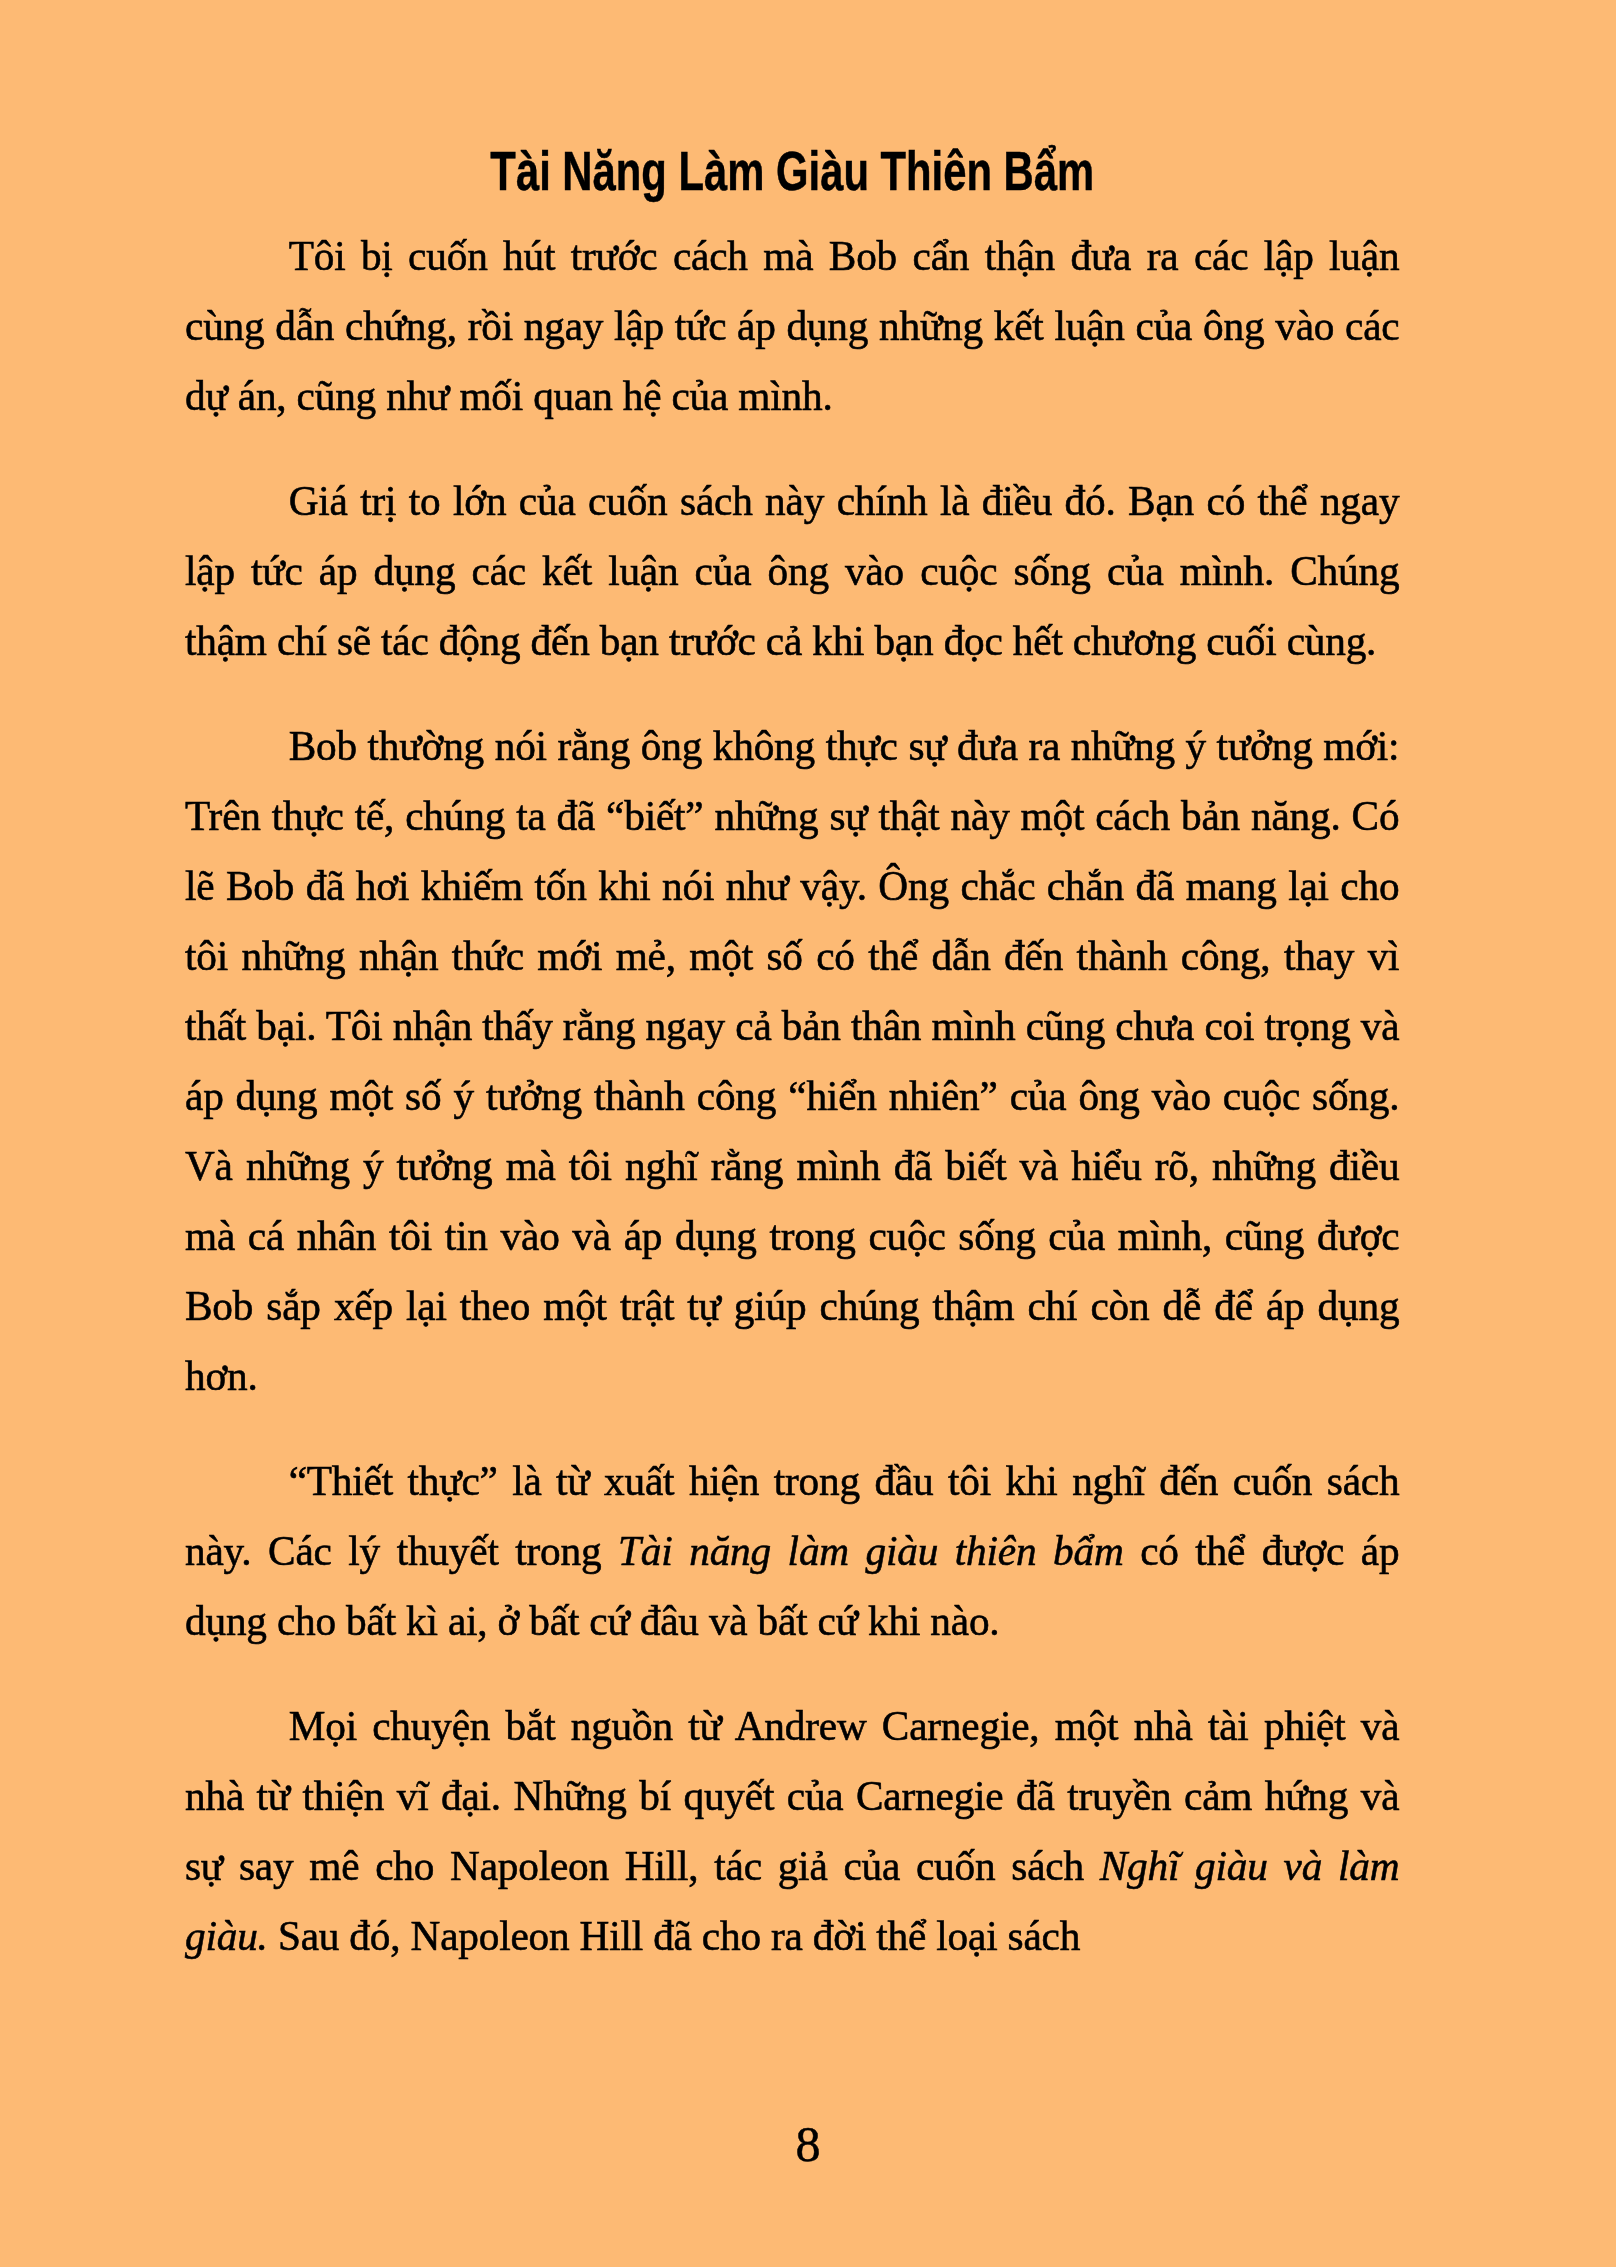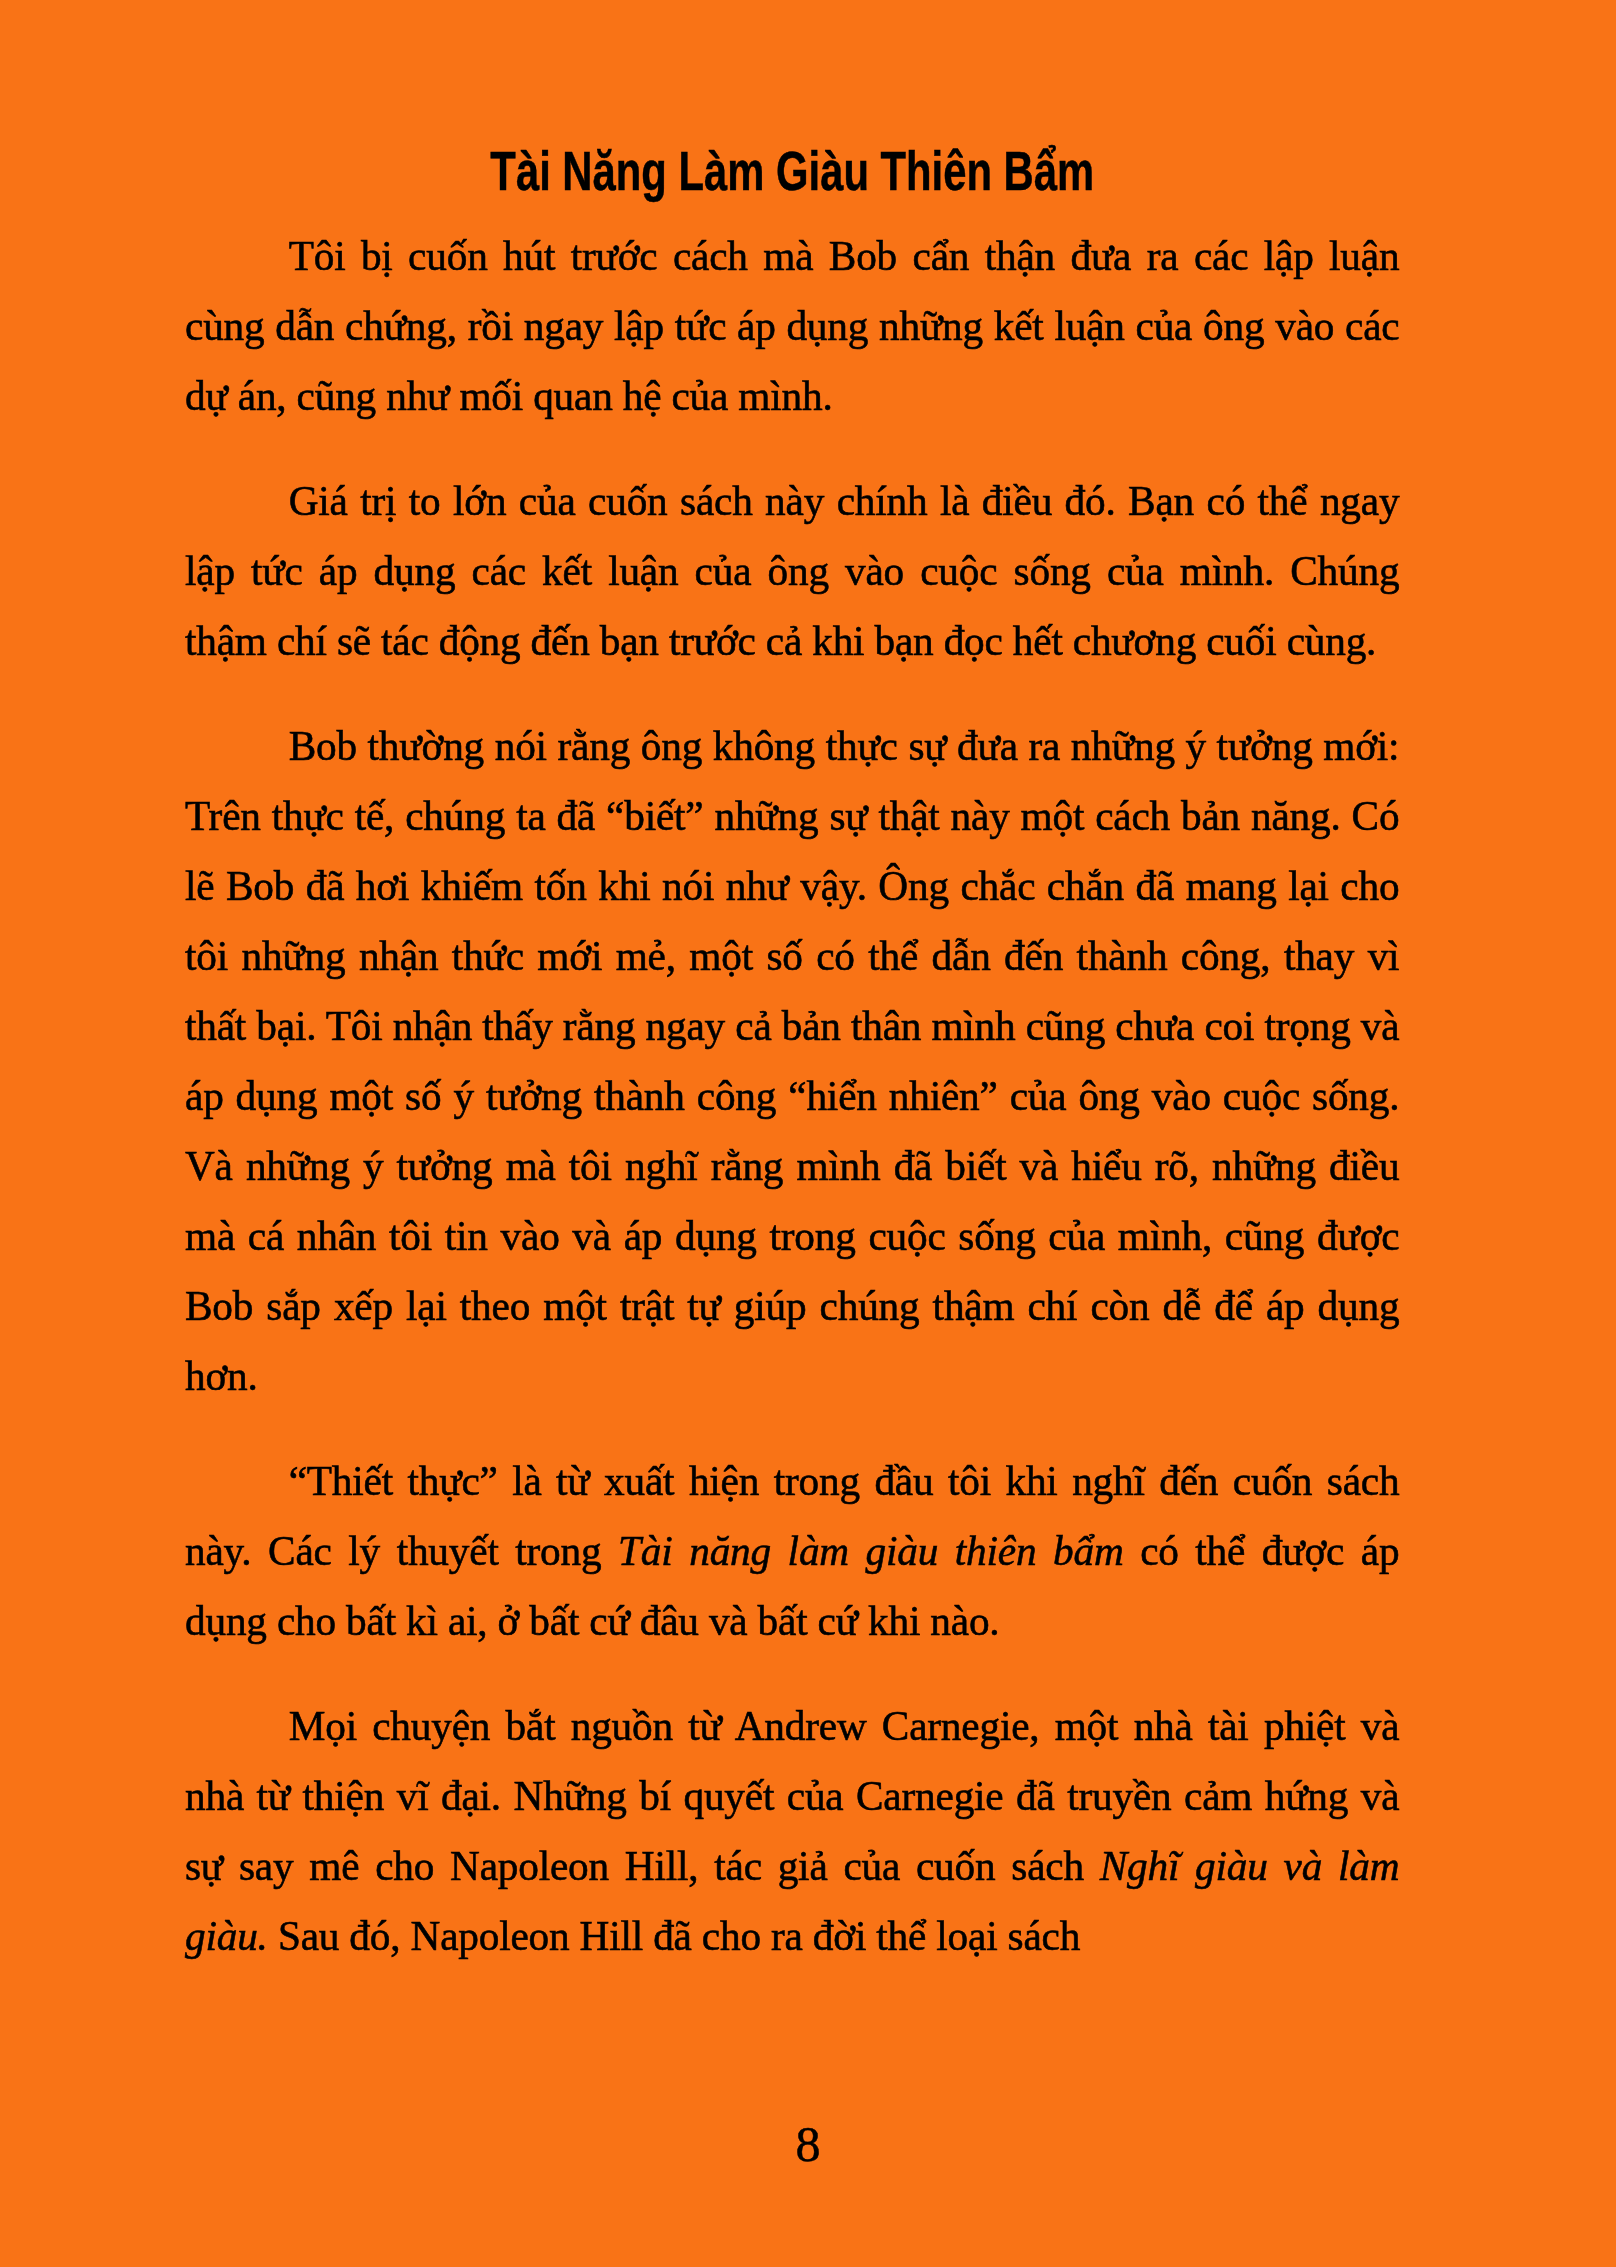--- a/index.html
+++ b/index.html
@@ -8,21 +8,21 @@
     height: 2267px;
     background: #ffffff;
     position: relative;
     color: #000000;
     font-family: "Liberation Serif", "DejaVu Serif", serif;
     overflow: hidden;
   }
   .page {
     position: absolute;
     inset: 0;
-    background: #f97316;
+    background: #fdba74;
   }
   .running-head {
     position: absolute;
     top: 143px;
     left: 185px;
     width: 1215px;
     text-align: center;
     font-family: "Liberation Sans", "DejaVu Sans", sans-serif;
     font-weight: 700;
     font-size: 55px;

